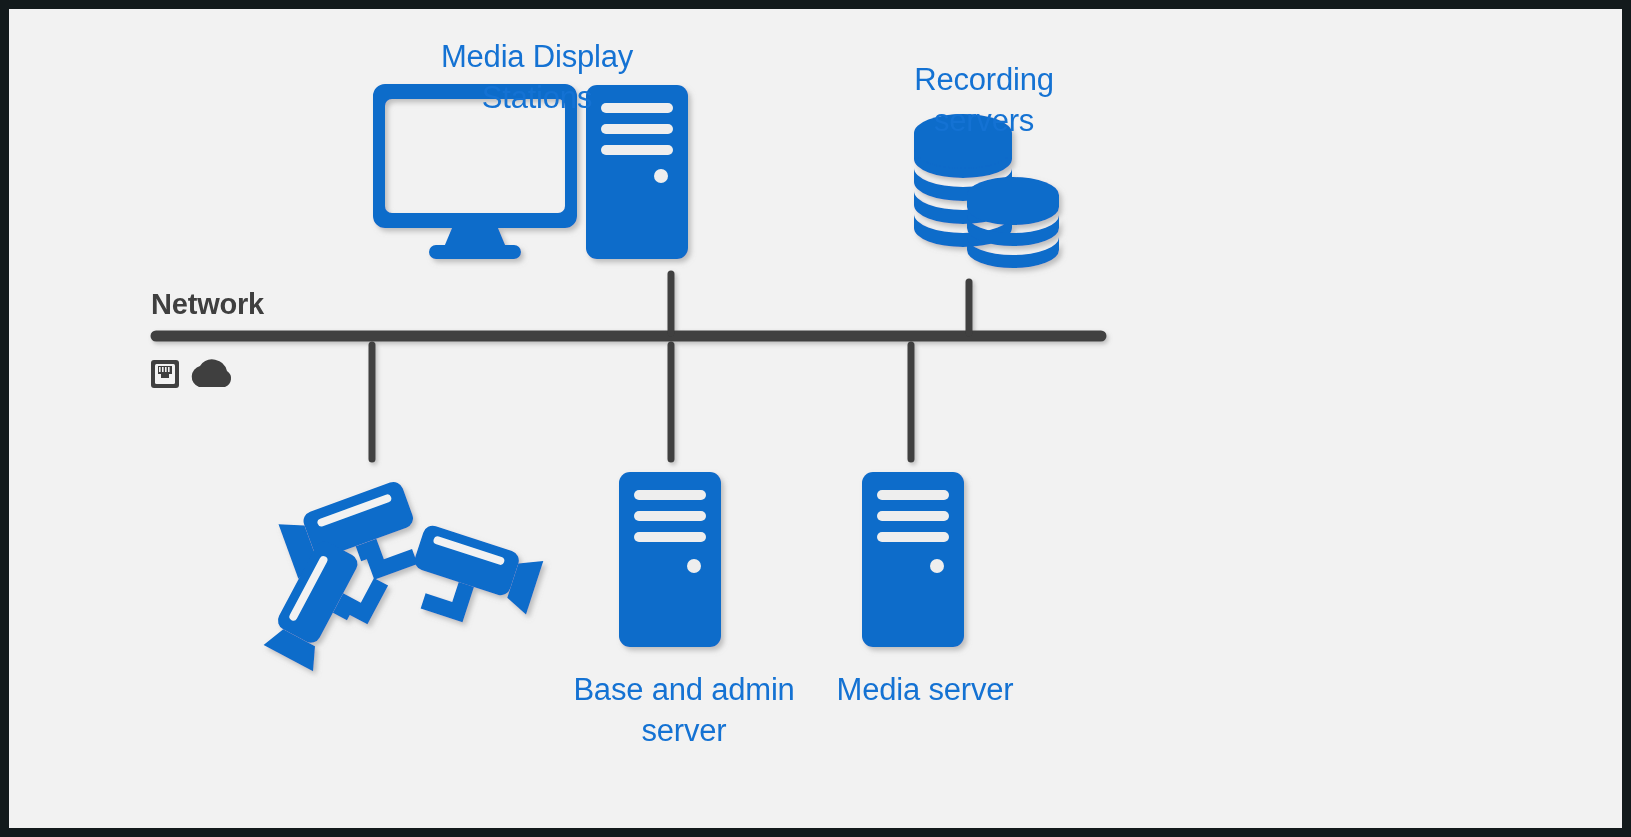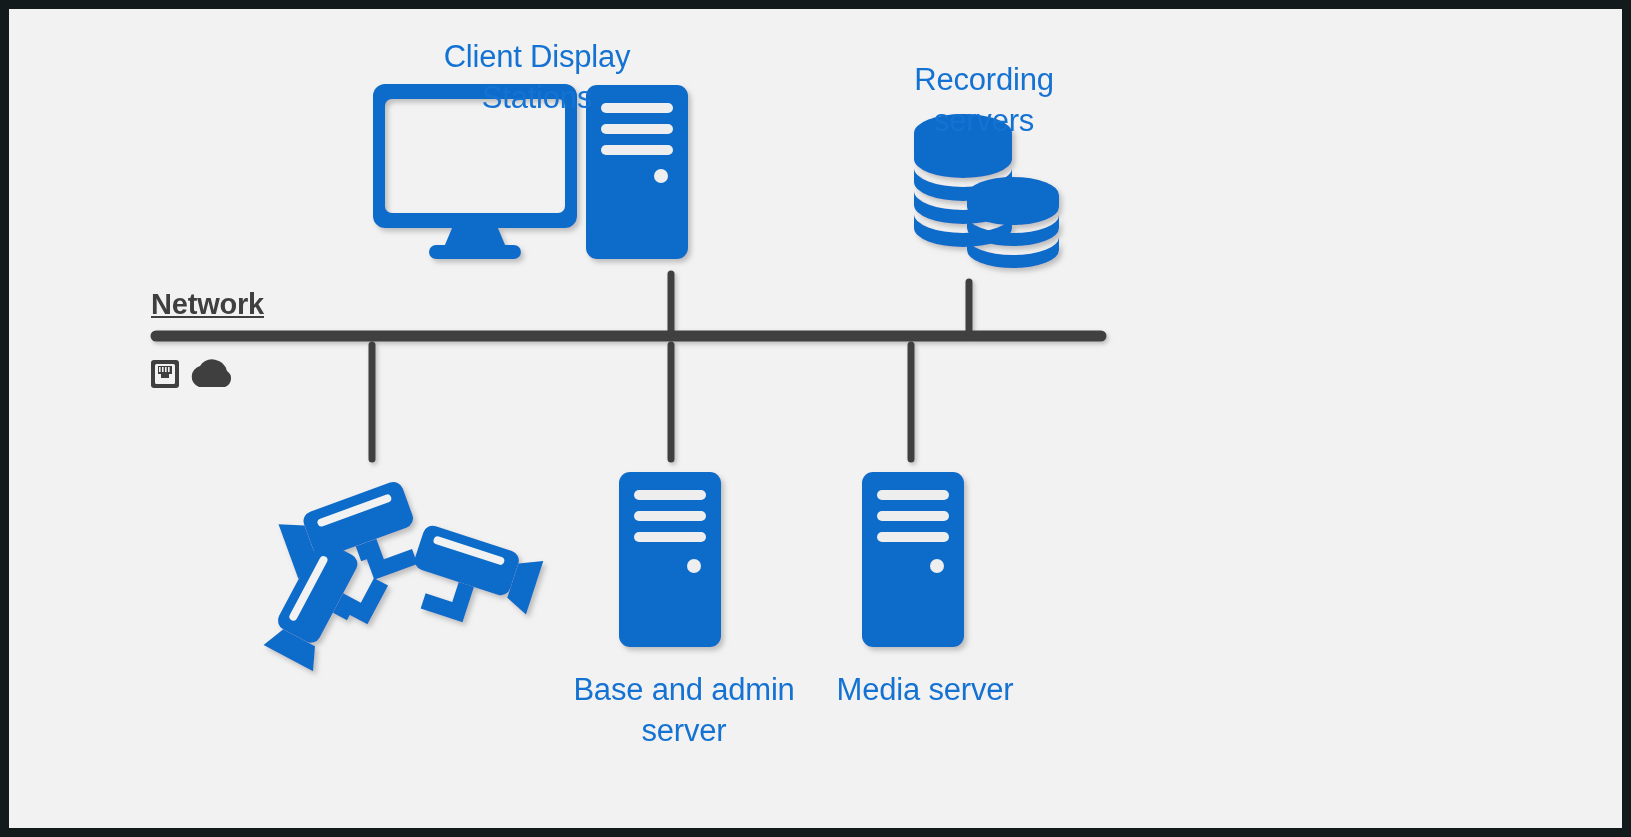--- a/index.html
+++ b/index.html
@@ -173,23 +173,23 @@
           <rect x="153" y="358" width="1.6" height="5" fill="#f2f2f2"></rect>
           <rect x="156" y="358" width="1.6" height="5" fill="#f2f2f2"></rect>
           <rect x="159" y="358" width="1.6" height="5" fill="#f2f2f2"></rect>
         </g>
         <g>
           <path fill="#3f3f3f" d="M190 378 a11 11 0 0 1 1 -21 a15 15 0 0 1 27 5 a9 9 0 0 1 -2 16 z"></path>
         </g>
       </g>
     </svg>
 
-    <div class="net-label" style="left:142px; top:278px;text-decoration:underline;">Network</div>
+    <div class="net-label" style="left:142px; top:278px;">Network</div>
 
-    <div class="node-label" style="left:377px; top:27px; width:302px;">Client Display Stations</div>
+    <div class="node-label" style="left:377px; top:27px; width:302px;">Media Display Stations</div>
 
     <div class="node-label" style="left:880px; top:30px; width:190px;margin-top:20px;">Recording
 servers</div>
 
 
     <div class="node-label" style="left:805px; top:660px; width:222px;">Media server</div>
 
     <div class="node-label" style="left:558px; top:660px; width:234px;">Base and admin
 server</div>
 

